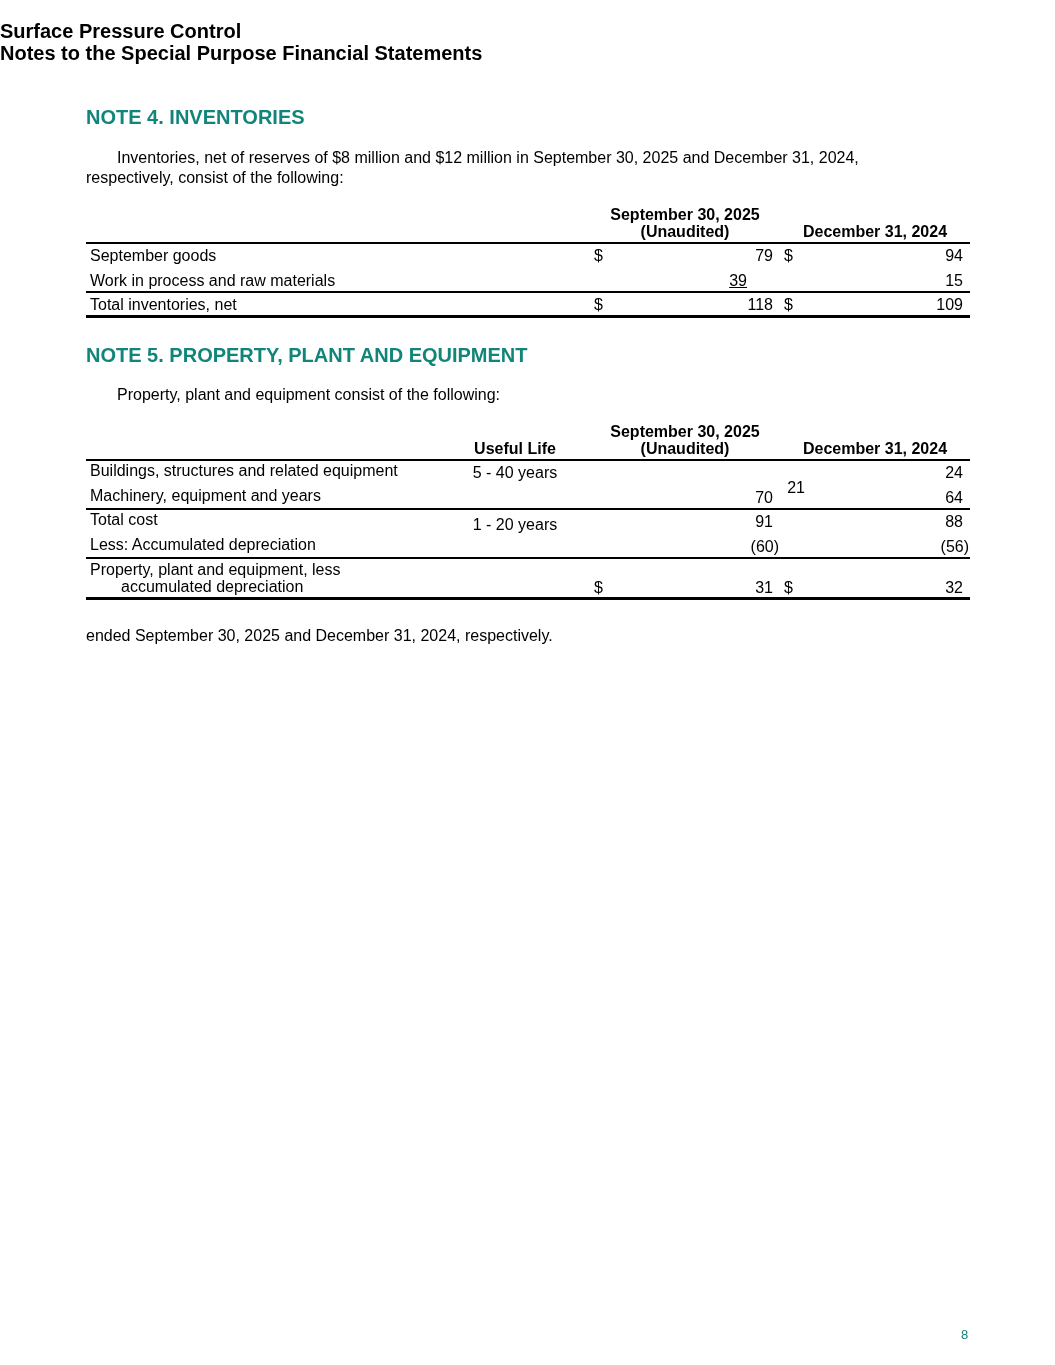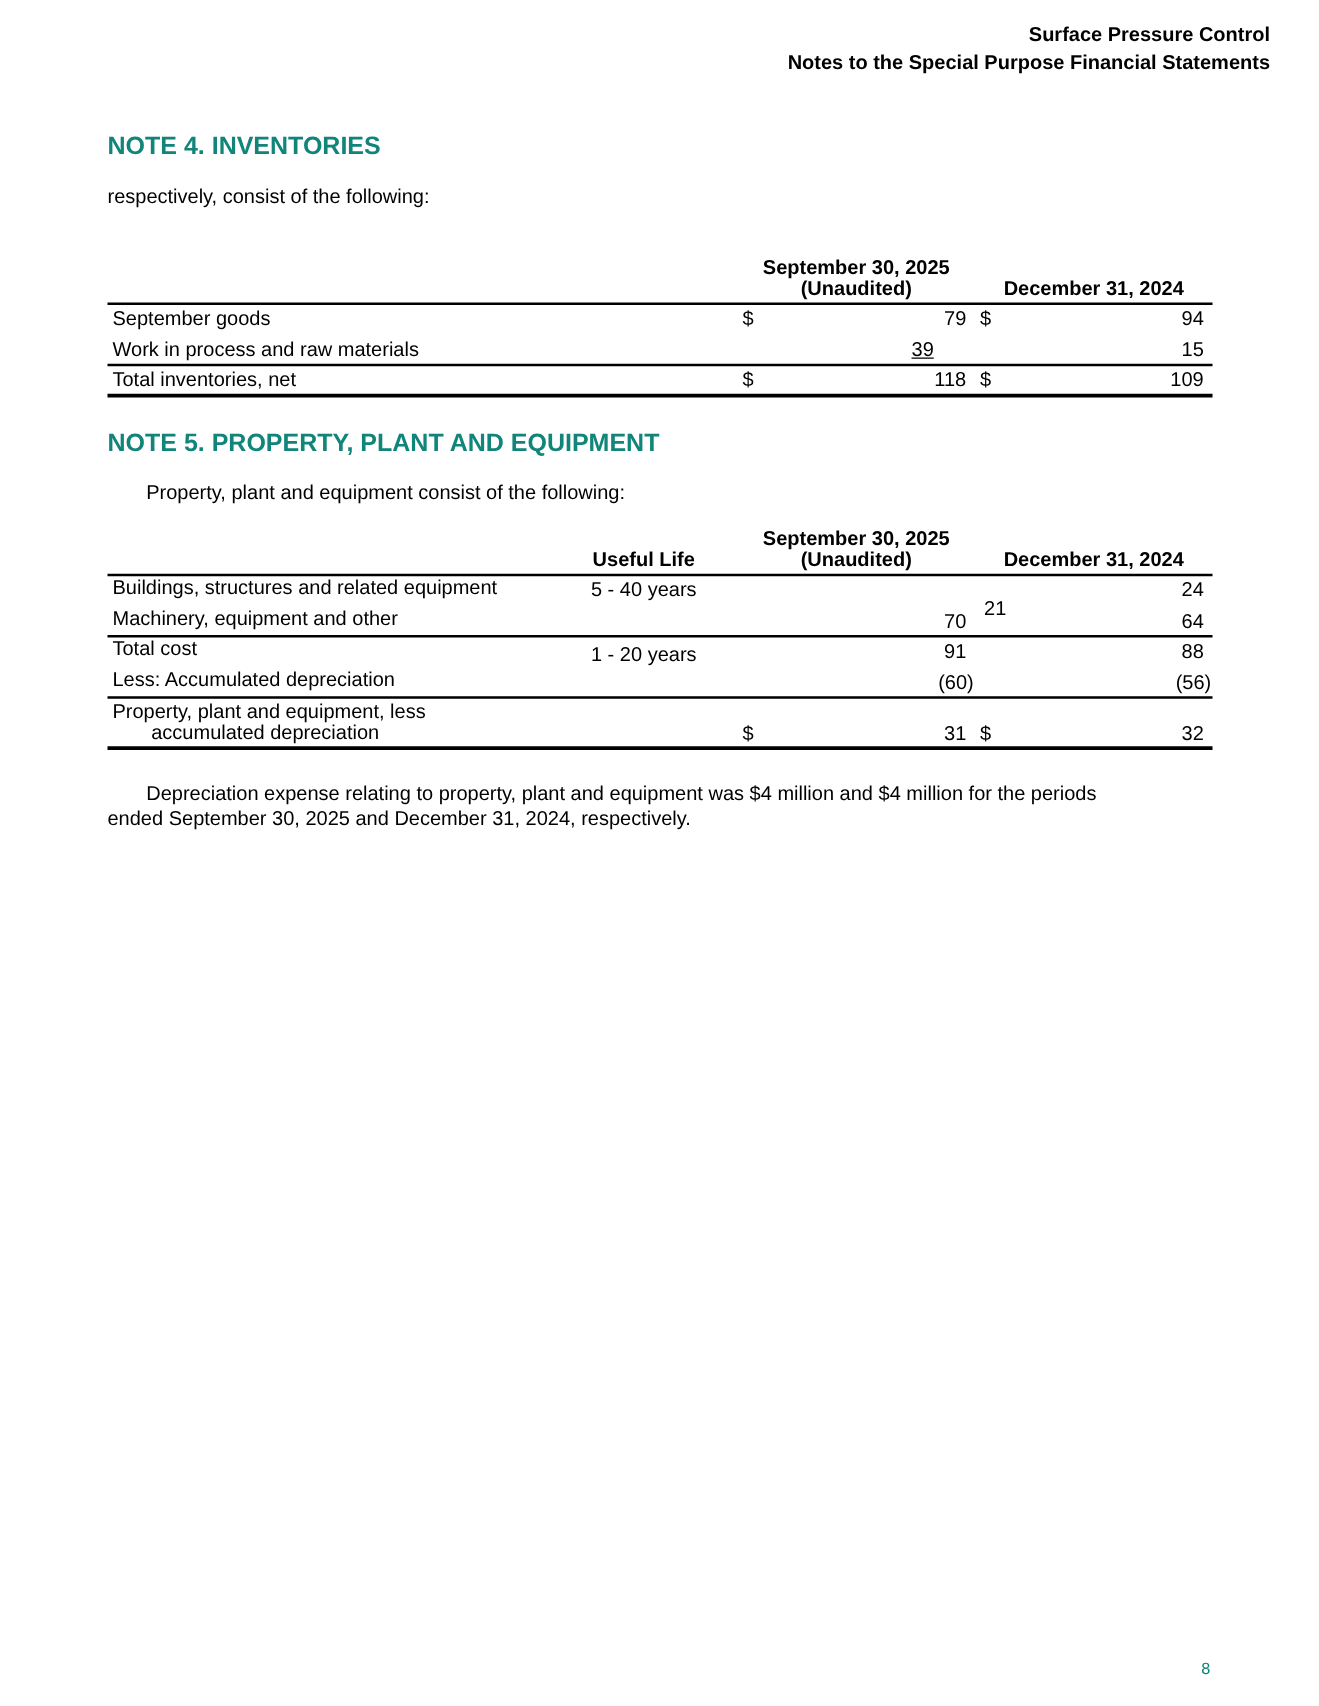--- a/index.html
+++ b/index.html
@@ -1,20 +1,20 @@
 <!DOCTYPE html>
 <html><head>
 <meta charset="utf-8">
 <style>
   html, body { margin: 0; padding: 0; background: #ffffff; }
   body {
     width: 1055px; height: 1365px; position: relative; overflow: hidden;
     font-family: "Liberation Sans", sans-serif; color: #000; font-size: 16px;
   }
-  .hdr { position: absolute; left: 0; width: 1016px; text-align: right; font-weight: bold; font-size: 16px; }
+  .hdr { position: absolute; left: 0; width: 1016px; text-align: left; font-weight: bold; font-size: 20px; }
   .hdr1 { top: 20px; }
   .hdr2 { top: 42px; }
   .note-title { position: absolute; left: 86px; color: #11857a; font-weight: bold; font-size: 20px; }
   .para { position: absolute; left: 86px; width: 880px; font-size: 16px; line-height: 20px; }
   .para .indent { display: inline-block; width: 31px; }
 
   
   .cell { position: absolute; font-size: 16px; line-height: 20px; white-space: nowrap; }
   .b { font-weight: bold; }
   .r { text-align: right; }
@@ -22,20 +22,21 @@
   .line { position: absolute; background: #000; }
 </style>
 </head>
 <body>
 
 <div class="hdr hdr1">Surface Pressure Control</div>
 <div class="hdr hdr2">Notes to the Special Purpose Financial Statements</div>
 
 <div class="note-title" style="top:106px;">NOTE 4. INVENTORIES</div>
 <div class="para" style="top:148px;">
+  <div><span class="indent"></span><span>Inventories, net of reserves of $8 million and $12 million in September 30, 2025 and December 31, 2024,</span></div>
   <div>respectively, consist of the following:</div>
 </div>
 
 <div>
   <div class="cell b c" style="left:590px; width:190px; top:205px;">September 30, 2025</div>
   <div class="cell b c" style="left:590px; width:190px; top:222px;">(Unaudited)</div>
   <div class="cell b c" style="left:780px; width:190px; top:222px;">December 31, 2024</div>
   <div class="line" style="left:86px; width:884px; top:242px; height:2px;"></div>
 
   <div>
@@ -73,21 +74,21 @@
   <div class="cell b c" style="left:780px; width:190px; top:439px;">December 31, 2024</div>
   <div class="line" style="left:86px; width:884px; top:459px; height:2px;"></div>
 
   <div>
     <div class="cell" style="left:90px; top:461px;">Buildings, structures and related equipment</div>
     <div class="cell c" style="left:455px; width:120px; top:463px;">5 - 40 years</div>
     <div class="cell r" style="left:722px; width:83px; top:463px;margin-top:15px;">21</div>
     <div class="cell r" style="left:880px; width:83px; top:463px;">24</div>
   </div>
   <div>
-    <div class="cell" style="left:90px; top:486px;">Machinery, equipment and other</div>
+    <div class="cell" style="left:90px; top:486px;">Machinery, equipment and years</div>
     <div class="cell c" style="left:455px; width:120px; top:488px;margin-top:27px;">1 - 20 years</div>
     <div class="cell r" style="left:690px; width:83px; top:488px;">70</div>
     <div class="cell r" style="left:880px; width:83px; top:488px;">64</div>
   </div>
   <div class="line" style="left:86px; width:884px; top:508px; height:2px;"></div>
   <div>
     <div class="cell" style="left:90px; top:510px;">Total cost</div>
     <div class="cell r" style="left:690px; width:83px; top:512px;">91</div>
     <div class="cell r" style="left:880px; width:83px; top:512px;">88</div>
   </div>
@@ -102,17 +103,16 @@
     <div class="cell" style="left:121px; top:577px;">accumulated depreciation</div>
     <div class="cell" style="left:594px; top:578px;">$</div>
     <div class="cell r" style="left:690px; width:83px; top:578px;">31</div>
     <div class="cell" style="left:784px; top:578px;">$</div>
     <div class="cell r" style="left:880px; width:83px; top:578px;">32</div>
   </div>
   <div class="line" style="left:86px; width:884px; top:597px; height:3px;"></div>
 </div>
 
 <div class="para" style="top:626px;">
-  <div><span class="indent"></span><span>Depreciation expense relating to property, plant and equipment was $4 million and $4 million for the periods</span></div>
   <div>ended September 30, 2025 and December 31, 2024, respectively.</div>
 </div>
 
 <div class="cell" style="left:961px; top:1325px; font-size:13px; color:#11857a;">8</div>
 
 </body></html>

